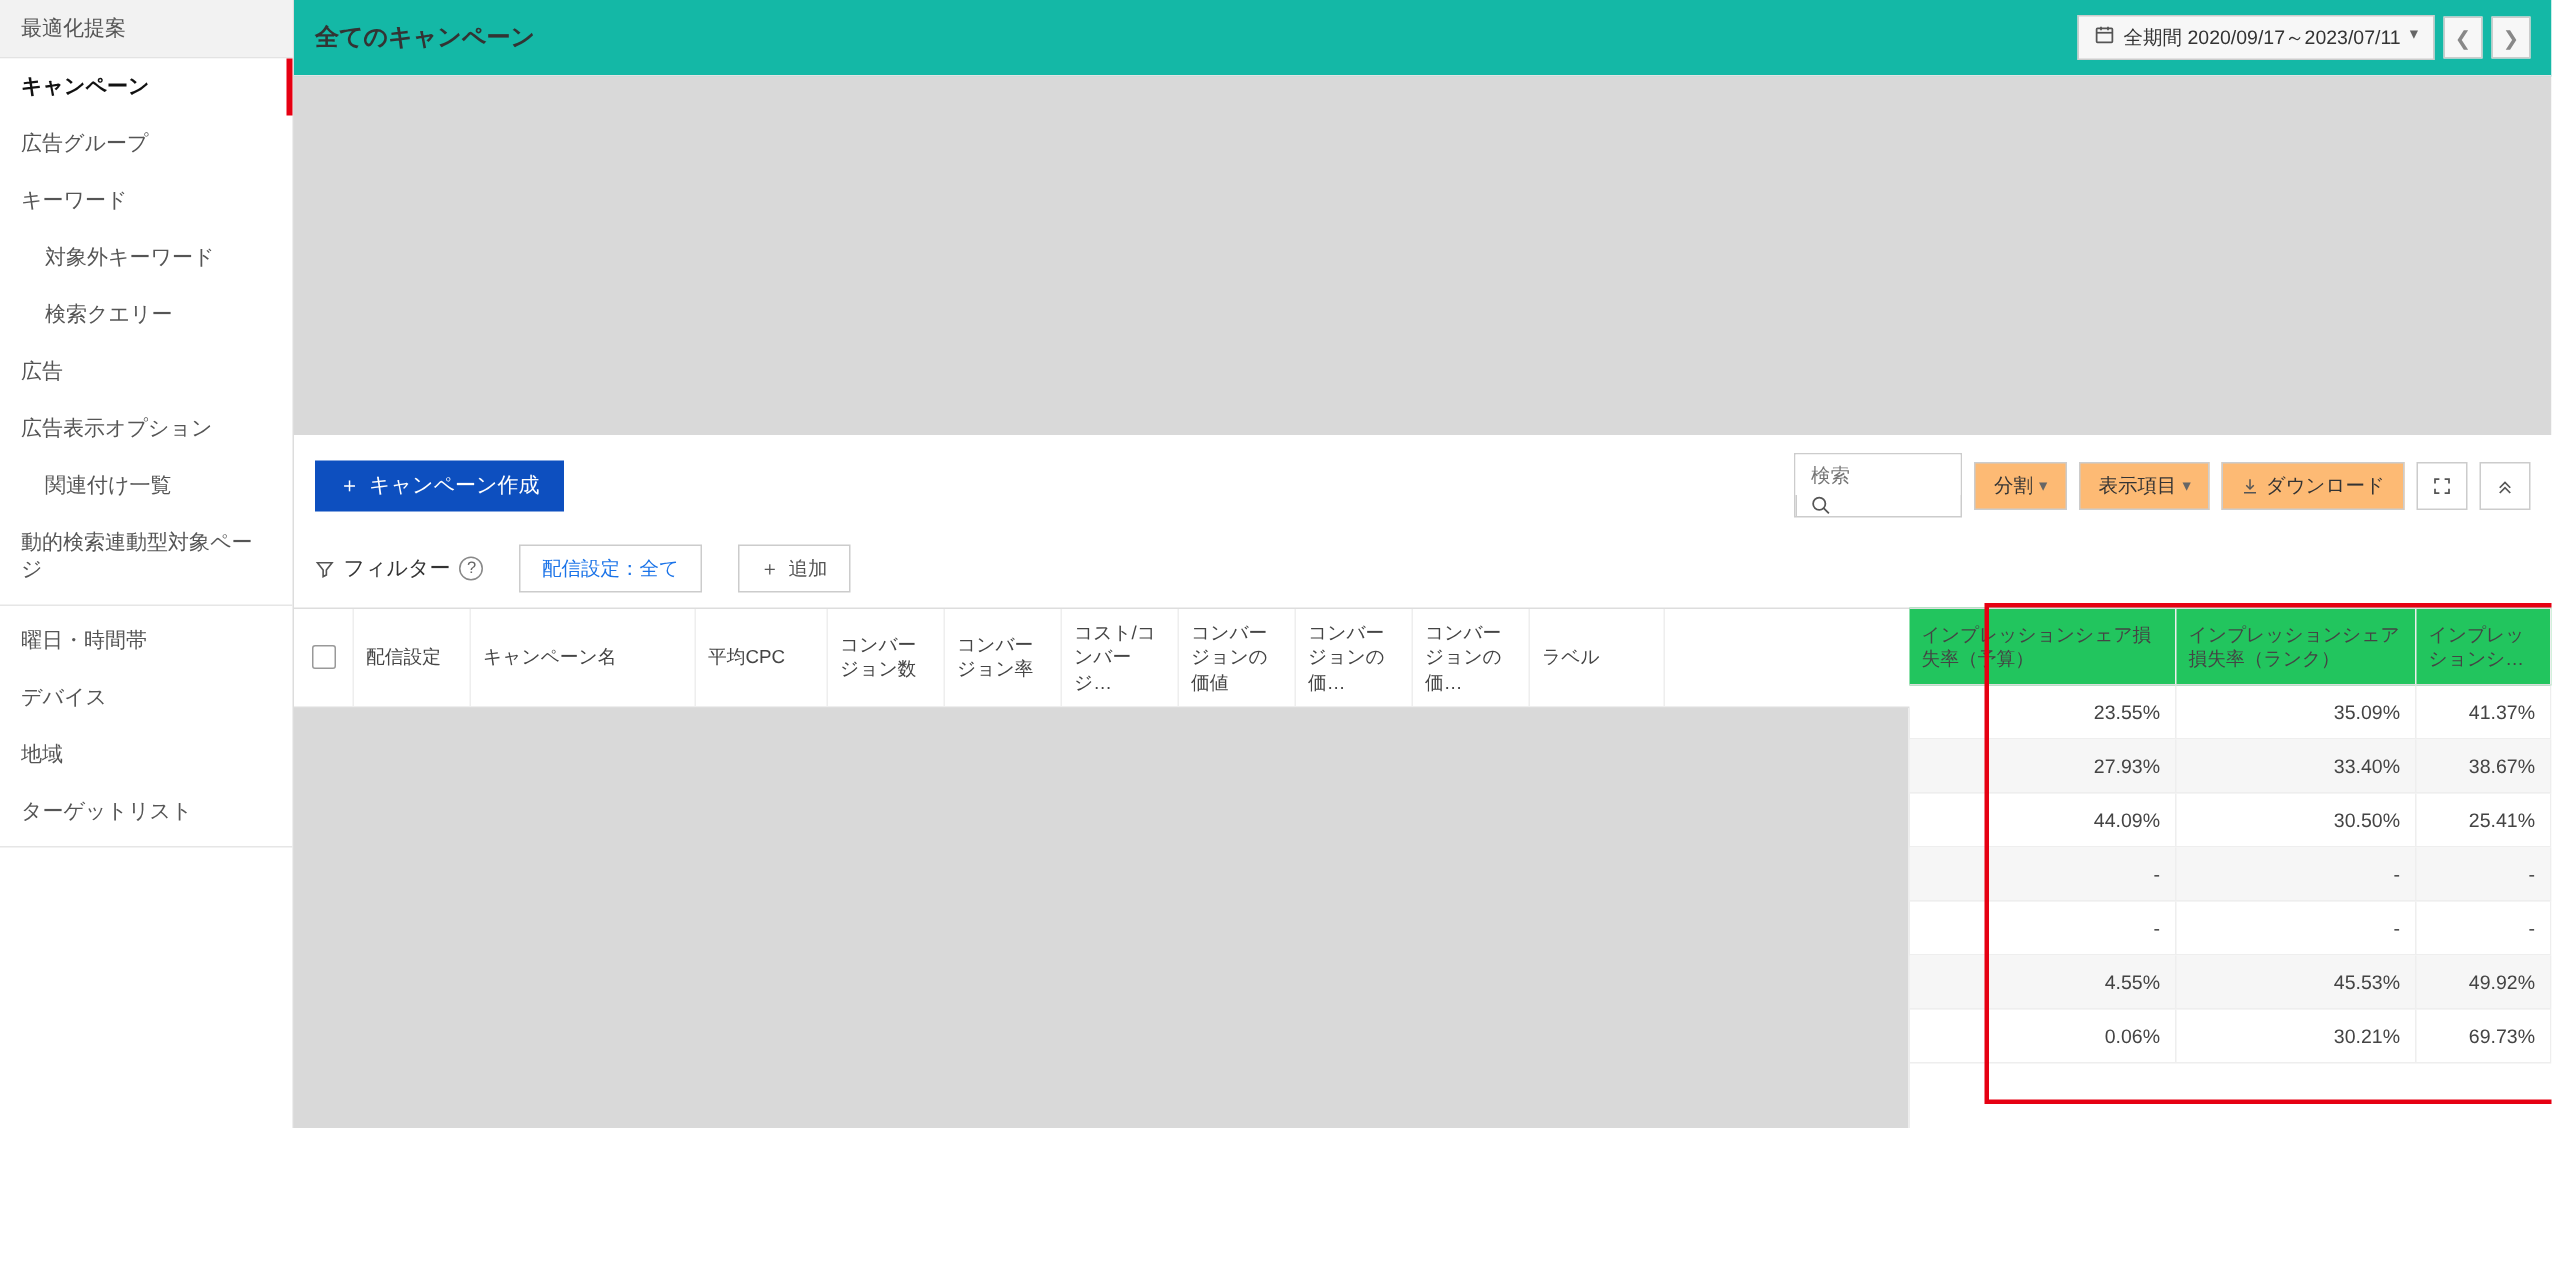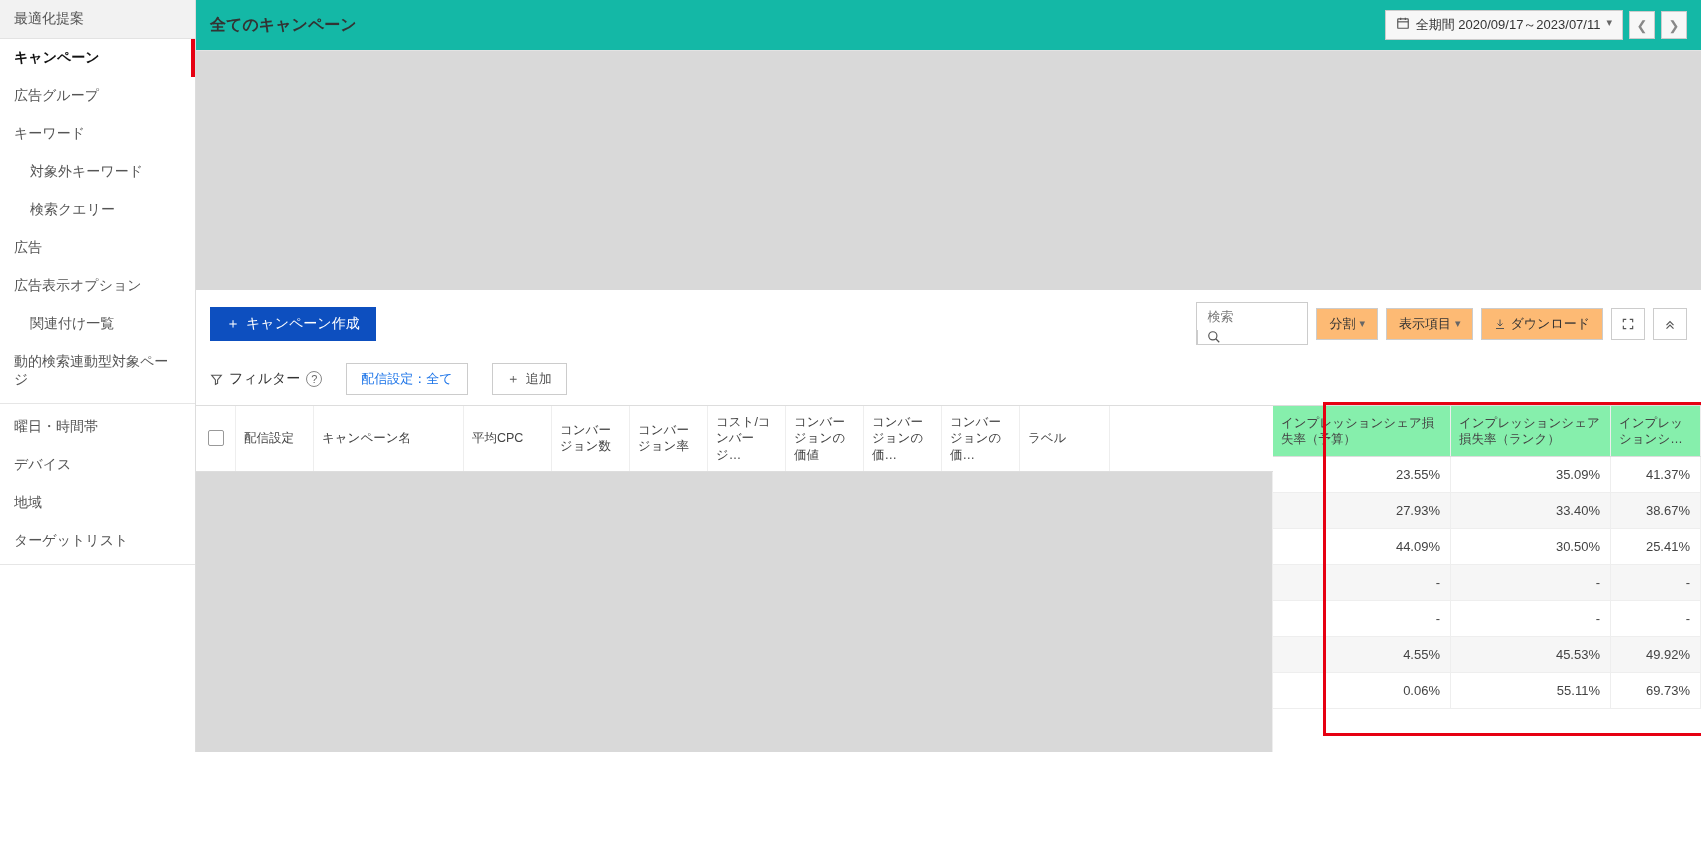--- a/index.html
+++ b/index.html
@@ -151,21 +151,21 @@
   height: 280px;
   border-right: 1px solid #eee;
 }
 .right-pane {
   width: 428px;
   flex-shrink: 0;
 }
 .body-flex { display: flex; }
 .body-left { flex: 1; }
 .right-head {
-  display: flex; background: #86efac;
+  display: flex; background: #22c55e;
 }
 .right-head .hc {
   border-right: 1px solid #eee; padding: 8px 8px;
   font-size: 12.5px; line-height: 1.3; color: #444;
   min-height: 50px; display: flex; align-items: center;
 }
 .rc1 { width: 178px; }
 .rc2 { width: 160px; }
 .rc3 { flex: 1; }
 .drow {
@@ -358,21 +358,21 @@
                 <div class="dcell dc2">-</div>
                 <div class="dcell dc3">-</div>
               </div>
               <div class="drow">
                 <div class="dcell dc1">4.55%</div>
                 <div class="dcell dc2">45.53%</div>
                 <div class="dcell dc3">49.92%</div>
               </div>
               <div class="drow">
                 <div class="dcell dc1">0.06%</div>
-                <div class="dcell dc2">55.11%</div>
+                <div class="dcell dc2">30.21%</div>
                 <div class="dcell dc3">69.73%</div>
               </div>
             </div>
         </div>
       </div>
 
       <div class="highlight-box" style="left:1127px; top:-3px; width:427px; height:334px;"></div>
     </div>
 
   </div>

